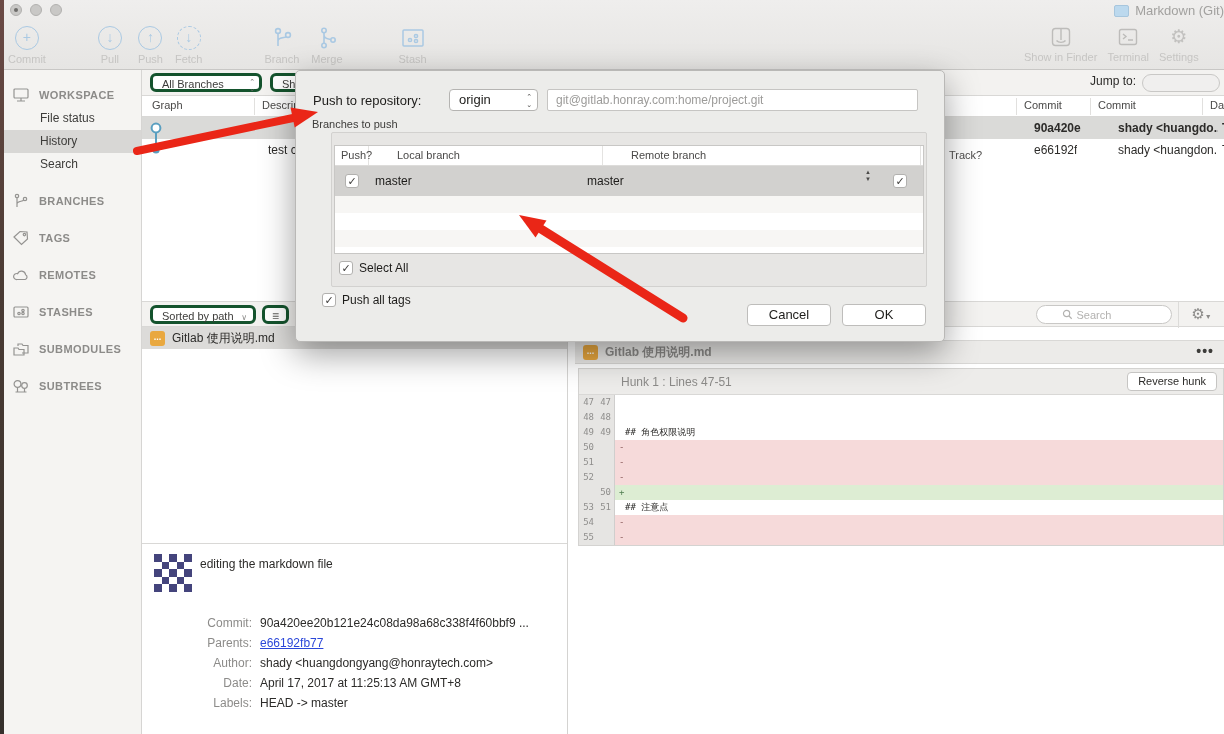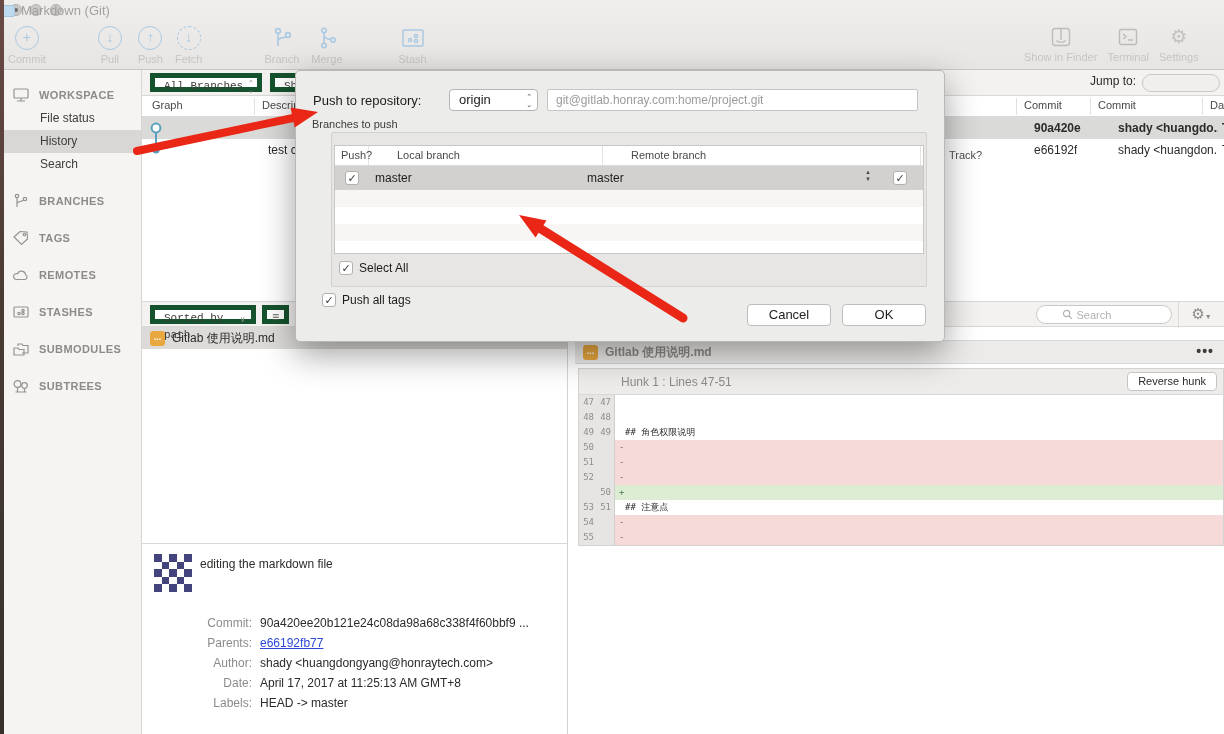--- a/index.html
+++ b/index.html
@@ -8,21 +8,21 @@
   #app { position:relative; width:1224px; height:734px; background:#fff; overflow:hidden; }
 
   
   .chrome { position:absolute; left:0; top:0; width:1224px; height:70px;
             background:linear-gradient(#efeeed,#e6e5e3); border-bottom:1px solid #c8c7c5; z-index:5; }
   .edge-strip { position:absolute; left:0; top:0; width:4px; height:734px; z-index:60;
             background:linear-gradient(#6b4a45,#4a3b34 40%,#35302c); }
   .traffic { position:absolute; left:10px; top:4px; display:flex; gap:8px; }
   .tl { width:12px; height:12px; border-radius:50%; background:#c9c8c6; border:1px solid #b2b1af; position:relative; }
   .tl.first::after { content:""; position:absolute; left:3px; top:3px; width:4px; height:4px; border-radius:50%; background:#6d6c6a; }
-  .win-title { position:absolute; left:0; right:0; top:3px; text-align:left; font-size:13px; color:#a2a19f; }
+  .win-title { position:absolute; left:0; right:0; top:3px; text-align:right; font-size:13px; color:#a2a19f; }
   .win-title .doc-icon { display:inline-block; width:15px; height:12px; background:#bcd9ee; border:1px solid #a7c6dd; border-radius:2px; vertical-align:-2px; margin-right:6px; }
 
   .toolbar { position:absolute; left:6px; top:22px; right:0; height:48px; display:flex; align-items:flex-start; }
   .tb-item { display:flex; flex-direction:column; align-items:center; margin-right:4px; padding-top:4px; }
   .tb-item .lbl { font-size:11px; color:#c6c5c3; margin-top:3px; white-space:nowrap; }
   .tb-circle { width:24px; height:24px; border:1.5px solid #aac9e3; border-radius:50%; color:#aac9e3;
                font-size:14px; line-height:21px; text-align:center; }
   .tb-circle.dashed { border-style:dashed; }
   .tb-svg { width:26px; height:24px; }
   .tb-right { position:absolute; right:0; top:22px; height:48px; display:flex; overflow:hidden; width:200px; }
@@ -36,21 +36,21 @@
   .sb-section { display:flex; align-items:center; height:24px; padding-left:12px; margin-top:13px; }
   .sb-section .ic { width:18px; height:16px; margin-right:9px; flex:none; }
   .sb-section .txt { font-size:11px; font-weight:bold; color:#8c8b89; letter-spacing:.4px; }
   .sb-child { height:23px; line-height:23px; padding-left:40px; font-size:12px; color:#3d3c3a; }
   .sb-child.sel { background:#d8d7d5; }
   svg.gray { stroke:#949391; fill:none; stroke-width:1.2; }
 
   
   .filterbar { position:absolute; left:142px; top:70px; width:1082px; height:26px;
                background:#f3f2f0; border-bottom:1px solid #d9d8d6; z-index:4; }
-  .pill { position:absolute; background:#fff; border:5px solid #14532d; border-radius:0; font-size:11px; color:#3d3c3a;font-family:Liberation Mono, monospace; }
+  .pill { position:absolute; background:#fff; border:3px solid #14532d; border-radius:6px; font-size:11px; color:#3d3c3a; }
   .fb-allbranches { left:8px; top:3px; width:112px; height:19px; line-height:17px; padding-left:9px; }
   .fb-allbranches .stp { position:absolute; right:4px; top:2px; font-size:7px; color:#6d6c6a; line-height:7px; text-align:center; }
   .fb-show { left:128px; top:3px; width:40px; height:19px; line-height:17px; padding-left:9px; overflow:hidden; }
   .fb-jump { position:absolute; right:4px; top:4px; display:flex; align-items:flex-start; }
   .fb-jump .jl { font-size:12px; color:#2c2b29; margin-right:6px; }
   .fb-jump input { width:78px; height:18px; border:1px solid #c9c8c6; border-radius:9px; background:#f0efee; outline:none; }
 
   .hist-header { position:absolute; left:142px; top:96px; width:1082px; height:21px; background:#fff;
                  border-bottom:1px solid #d9d8d6; font-size:11px; color:#4a4948; z-index:3; }
   .hh-cell { position:absolute; top:3px; }
@@ -120,21 +120,21 @@
                border-radius:4px; line-height:20px; padding-left:9px; }
   .dl-select .stp { position:absolute; right:5px; top:3px; font-size:7px; line-height:8px; color:#4a4948; text-align:center; }
   .dl-url { position:absolute; left:251px; top:18px; width:371px; height:22px; background:#fff; border:1px solid #c6c5c3;
             border-radius:2px; line-height:20px; padding-left:8px; font-size:12px; color:#9c9b99; white-space:nowrap; overflow:hidden; }
   .dl-grouplabel { position:absolute; left:16px; top:47px; font-size:11px; color:#3d3c3a; }
   .dl-groupbox { position:absolute; left:35px; top:61px; width:596px; height:155px; background:#e7e6e4; border:1px solid #d2d1cf; border-radius:2px; }
   .dl-table { position:absolute; left:2px; top:12px; width:590px; height:109px; background:#fff; border:1px solid #c8c7c5; }
   .dlt-header { display:flex; height:20px; border-bottom:1px solid #dddcda; font-size:11px; color:#4a4948;gap:22px; }
   .dlt-header span { line-height:19px; border-right:1px solid #e4e3e1; padding-left:6px; }
   .c1 { width:34px; flex:none; } .c2 { width:212px; flex:none; } .c3 { width:296px; flex:none; } .c4 { flex:1; border-right:none !important; }
-  .dlt-row { display:flex; height:24px; background:#d2d1cf; align-items:center; font-size:12px; position:relative; }
+  .dlt-row { display:flex; height:30px; background:#d2d1cf; align-items:center; font-size:12px; position:relative; }
   .dlt-row .cell { padding-left:6px; }
   .stripe { height:17px; } .stripe.odd { background:#f7f6f4; }
   .cb { width:14px; height:14px; background:#fff; border:1px solid #b2b1af; border-radius:3px; display:inline-block;
         font-size:11px; line-height:12px; text-align:center; color:#3d3c3a; vertical-align:middle; }
   .cb.on::after { content:"✓"; }
   .row-stepper { position:absolute; right:52px; top:3px; font-size:6px; color:#4a4948; line-height:7px; text-align:center; }
   .dl-selectall { position:absolute; left:7px; top:127px; font-size:12px; }
   .dl-pushtags { position:absolute; left:26px; top:221px; font-size:12px; }
   .cb-lbl { margin-left:6px; vertical-align:middle; }
   .dl-btn { position:absolute; top:233px; width:84px; height:22px; background:#fff; border:1px solid #bebdbb;

